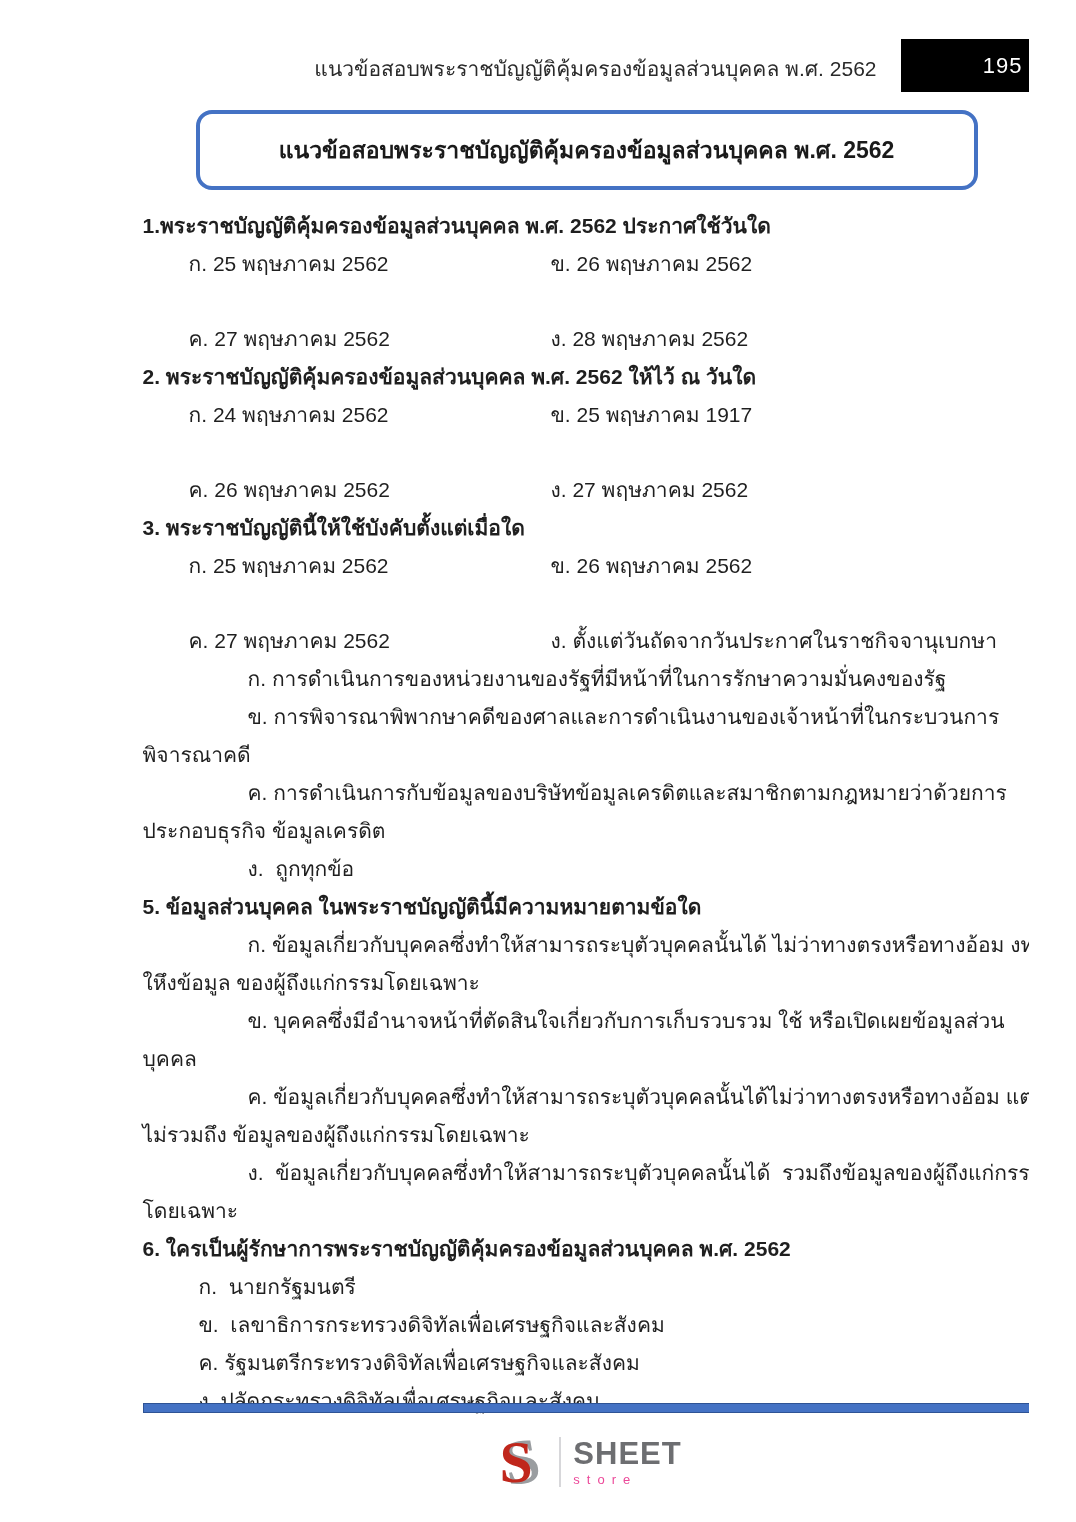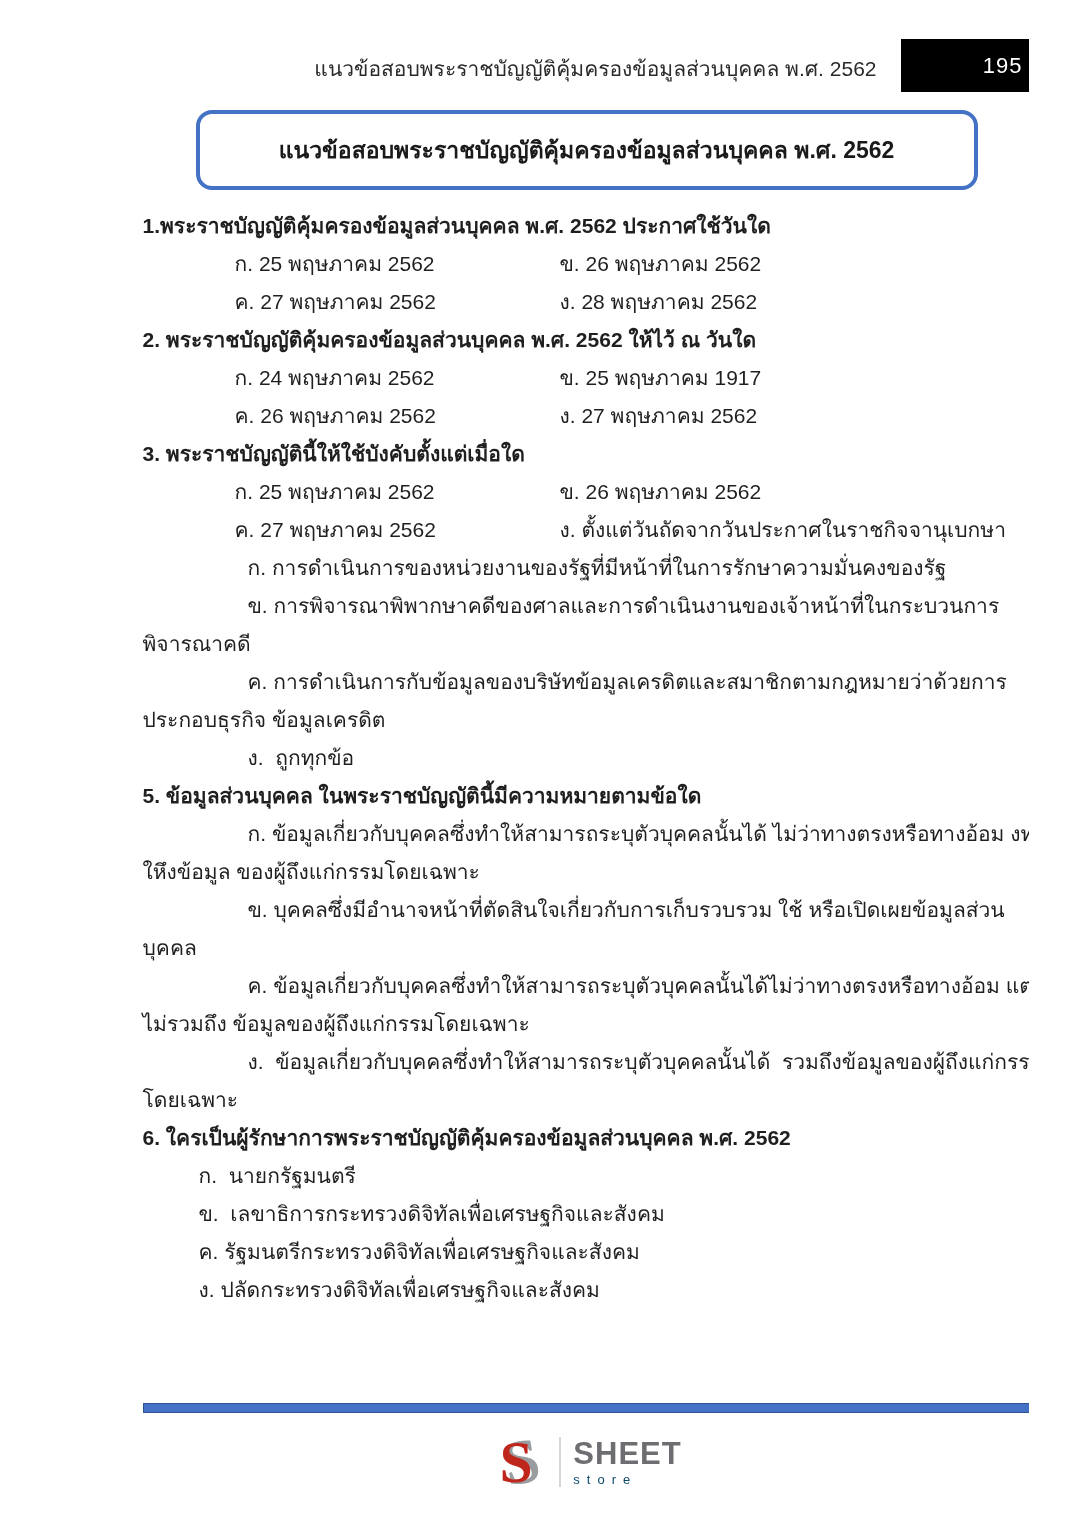--- a/index.html
+++ b/index.html
@@ -36,21 +36,22 @@
     font-size:23px;font-weight:bold;color:#1a1a1a;text-align:center;
   }
   
   .content{
     position:absolute;left:95px;top:207px;width:905px;
     font-size:21px;line-height:38px;
   }
   .q-heading{font-weight:bold;white-space:pre-wrap;}
   .opts-grid{
     display:grid;grid-template-columns:325px 1fr;
-    margin-left:92px;
+    margin-left:46px;
+    gap:37px;
   }
   .opt{white-space:pre-wrap;}
   .opt-line{margin:0;text-indent:105px;white-space:pre-wrap;}
   .opt-simple{margin-left:56px;white-space:pre-wrap;}
   
   .footer-rule{
     position:absolute;left:95px;top:1403px;
     width:903px;height:8px;
     background:#4472C4;border:1px solid #2e5395;box-sizing:content-box;
   }
@@ -58,21 +59,21 @@
     position:absolute;left:0;top:1424px;width:1076px;
     display:flex;align-items:center;justify-content:center;gap:12px;
   }
   .logo-mark{width:58px;height:76px;flex:0 0 auto;}
   .logo-divider{width:2px;height:50px;background:#d7d7da;flex:0 0 auto;}
   .logo-text{display:flex;flex-direction:column;line-height:1;}
   .logo-brand{
     font-size:31px;font-weight:bold;color:#6d6e71;letter-spacing:1px;
   }
   .logo-sub{
-    font-size:13px;color:#0c4a6e;letter-spacing:7px;margin-top:4px;
+    font-size:13px;color:#ec4899;letter-spacing:7px;margin-top:4px;
   }
 </style>
 </head>
 <body>
 
 <div class="page">
 
   <div class="running-title">แนวข้อสอบพระราชบัญญัติคุ้มครองข้อมูลส่วนบุคคล พ.ศ. 2562</div>
   <div class="page-number-box">
     <span>195</span>

